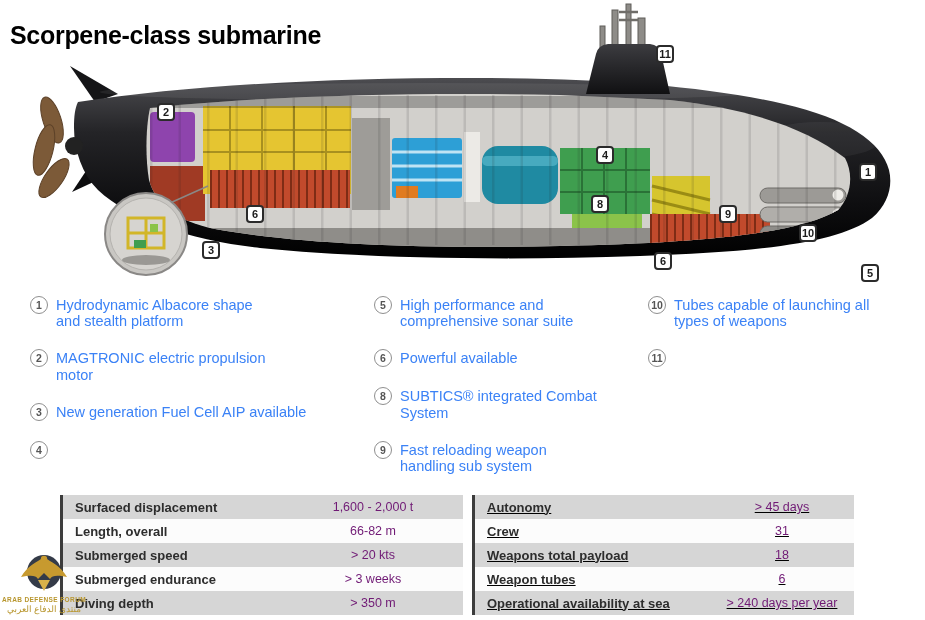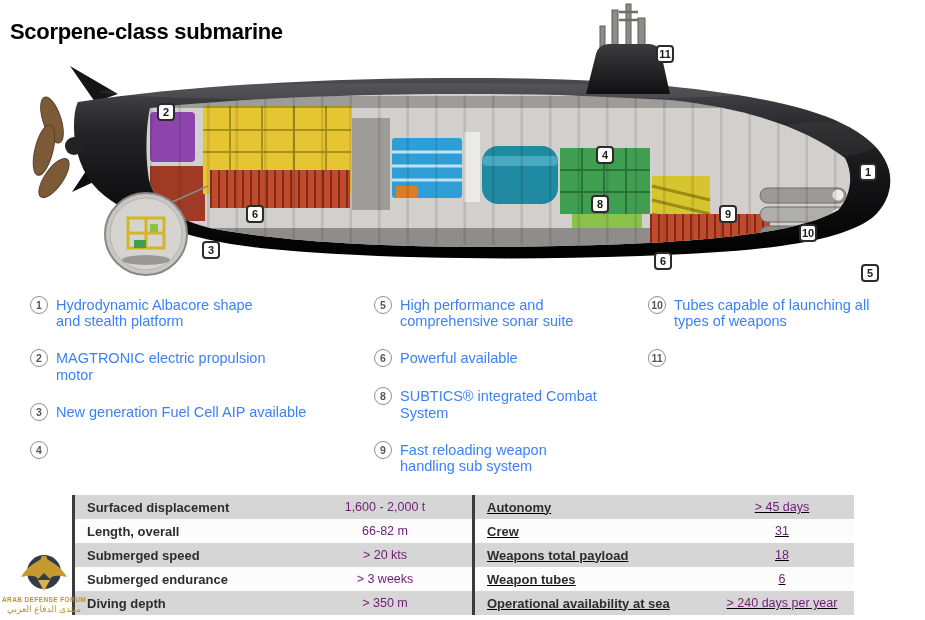--- a/index.html
+++ b/index.html
@@ -2,21 +2,21 @@
 <html><head>
 <meta charset="utf-8">
 <style>
   html,body{margin:0;padding:0;}
   body{
     width:925px;height:620px;position:relative;background:#ffffff;
     font-family:"Liberation Sans",sans-serif;overflow:hidden;
   }
   .page-title{
     position:absolute;left:10px;top:4px;z-index:30;
-    font-size:22px;font-weight:bold;color:#000;letter-spacing:-0.3px;
+    font-size:25px;font-weight:bold;color:#000;letter-spacing:-0.3px;
   }
   .diagram{position:absolute;left:0;top:0;width:925px;height:300px;z-index:5;}
   .diagram svg{position:absolute;left:0;top:0;}
   .badge{
     position:absolute;width:18px;height:18px;background:#fff;
     border:2px solid #2b2b2b;border-radius:4px;box-sizing:border-box;
     display:flex;align-items:center;justify-content:center;
     font-size:11px;font-weight:bold;color:#1c1c1c;z-index:20;
   }
   .legend{position:absolute;top:296px;left:0;width:925px;z-index:10;}
@@ -28,21 +28,21 @@
   .lnum{
     flex:0 0 18px;width:18px;height:18px;box-sizing:border-box;
     border:1.5px solid #8f8f8f;border-radius:50%;background:#fff;
     display:flex;align-items:center;justify-content:center;
     font-size:10.5px;font-weight:bold;color:#555;
   }
   .ltext{
     font-size:14.5px;line-height:1.12;color:#3b82f6;white-space:pre-line;padding-top:1px;
   }
   .spec-table{position:absolute;top:495px;border-left:3px solid #3c3c3c;z-index:10;}
-  .spec-table.tleft{left:60px;width:400px;margin-left:12px;}
+  .spec-table.tleft{left:60px;width:400px;}
   .spec-table.tright{left:472px;width:379px;text-decoration:underline;}
   .spec-row{height:24px;display:flex;align-items:center;}
   .spec-row:nth-child(odd){background:#d6d6d6;}
   .spec-row:nth-child(even){background:#fcfcfc;}
   .spec-label{flex:1;padding-left:12px;font-weight:bold;font-size:13px;color:#2d2d2d;}
   .spec-value{text-align:center;font-size:12.5px;color:#701a75;}
   .tleft .spec-value{width:45%;}
   .tright .spec-value{width:38%;}
   .watermark{
     position:absolute;left:0px;top:550px;width:88px;z-index:40;text-align:center;

